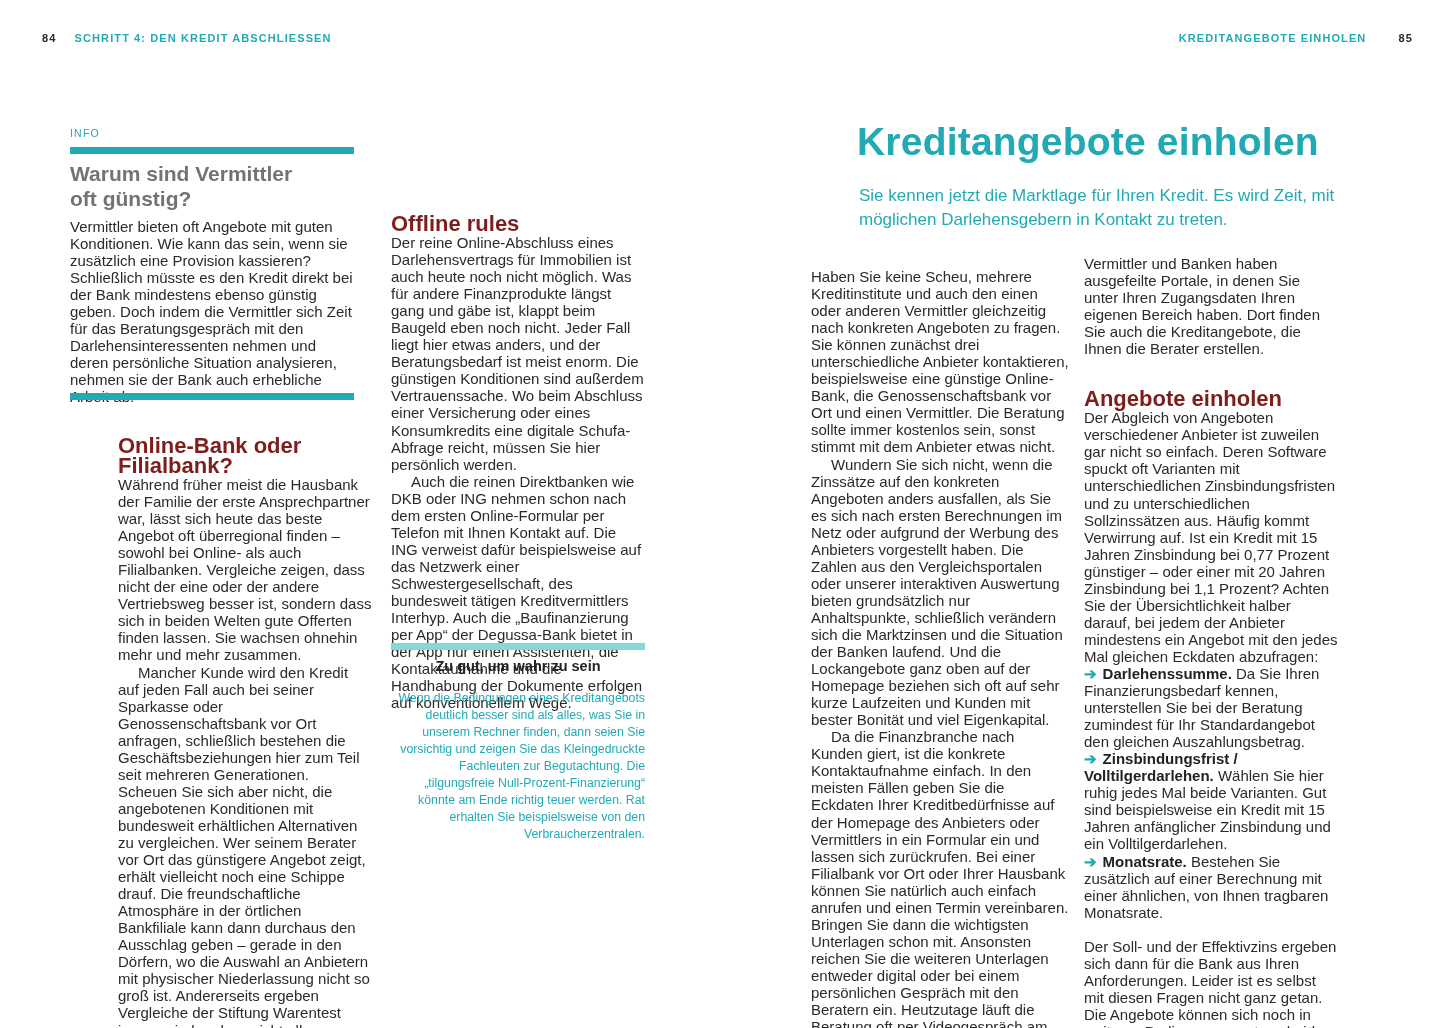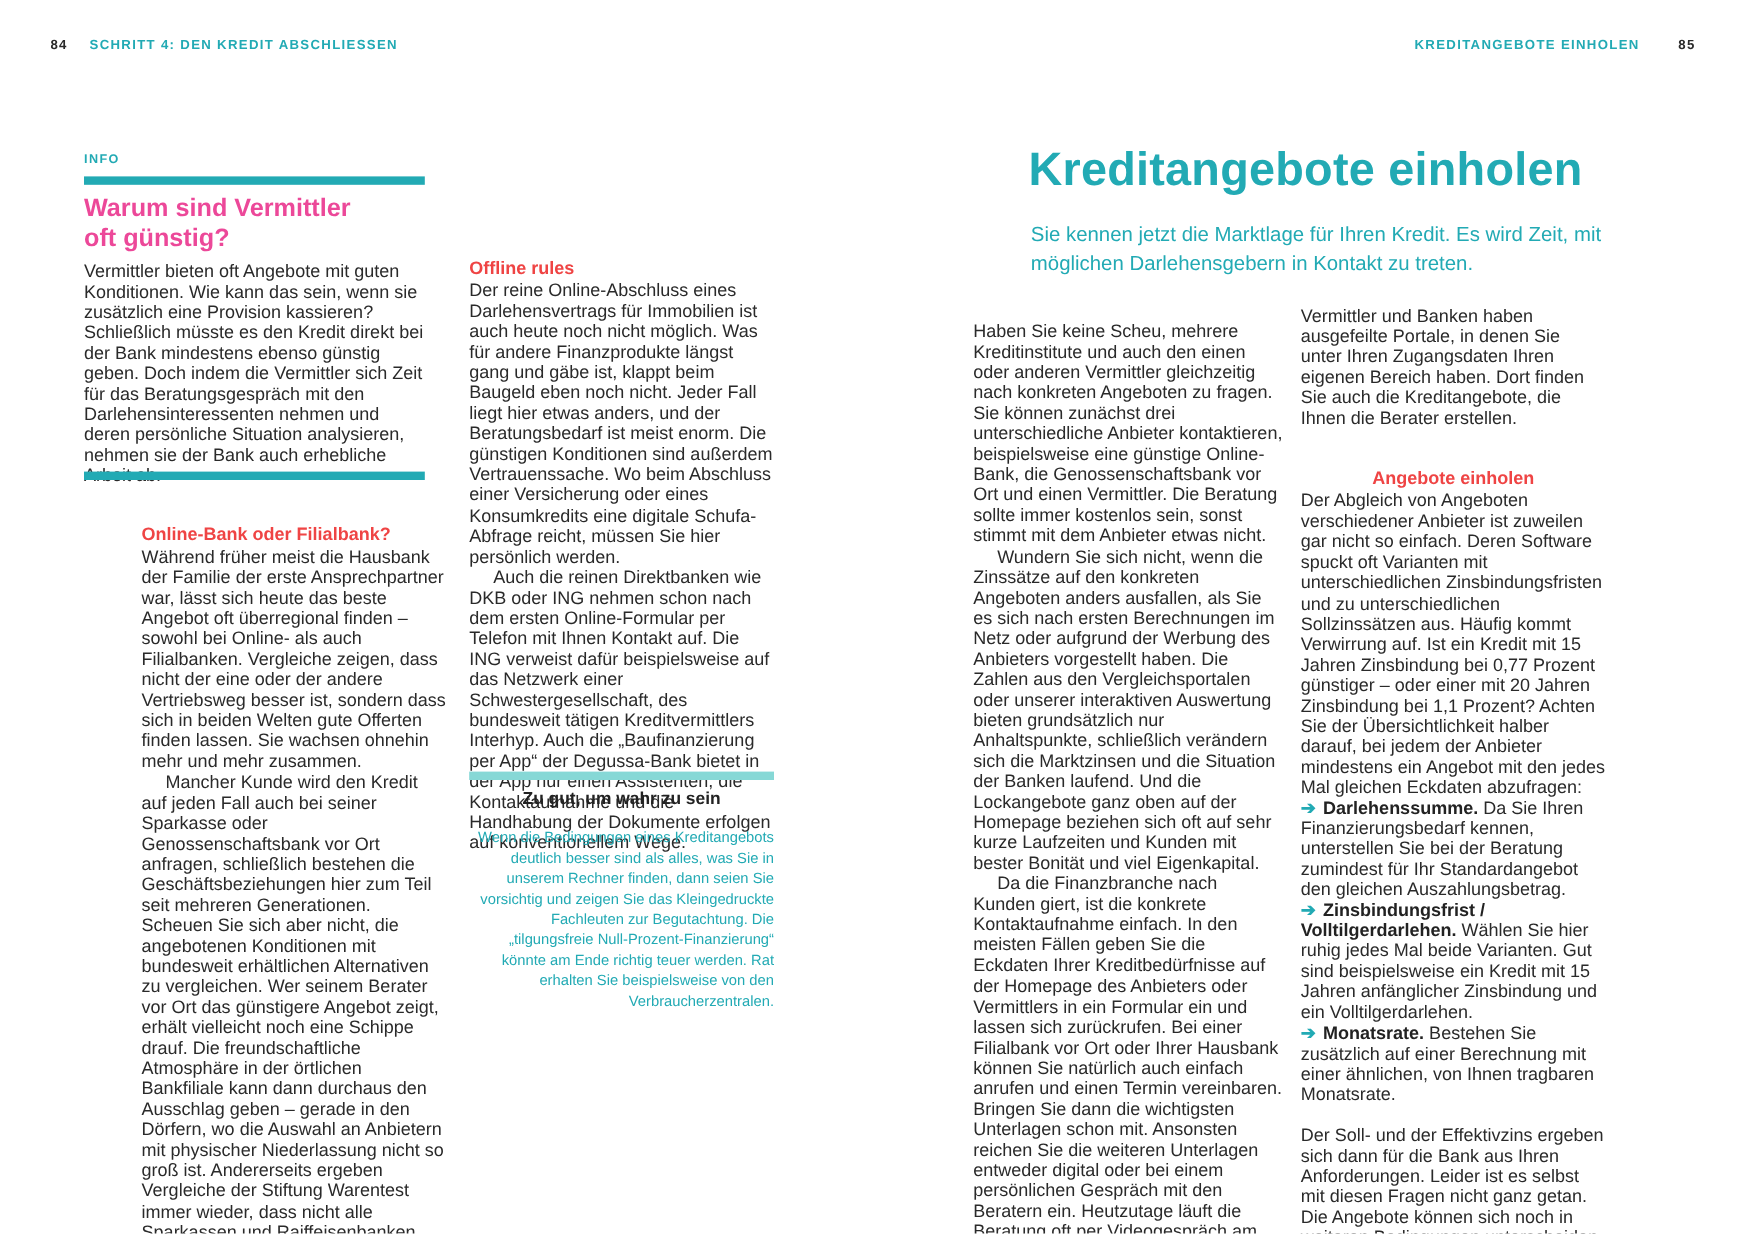--- a/index.html
+++ b/index.html
@@ -5,25 +5,25 @@
   html, body { margin: 0; padding: 0; background: #ffffff; }
   body { width: 1455px; height: 1028px; position: relative; overflow: hidden;
          font-family: "Liberation Sans", sans-serif; color: #2a2a2a; }
   .abs { position: absolute; }
   .runhead { top: 32px; font-size: 11px; font-weight: bold; letter-spacing: 1.1px; }
   .pnum { color: #2a2a2a; }
   .rtitle { color: #22aab4; }
   .body-text { font-size: 15px; line-height: 17.05px; color: #2a2a2a; margin: 0; }
   .body-text p { margin: 0; }
   .indent { text-indent: 20px; }
-  .teal-h { color: #ef4444; font-weight: bold; font-size: 15px; line-height: 20px; margin: 0; }
+  .teal-h { color: #7f1d1d; font-weight: bold; font-size: 22px; line-height: 20px; margin: 0; }
   .bar { background: #22aab4; height: 7px; }
   .bar-light { background: #86d8d6; height: 7px; }
-  .info-label { color: #22aab4; font-weight: bold; font-size: 10.5px; letter-spacing: 1.2px; }
-  .info-title { font-weight: bold; font-size: 21px; line-height: 24.5px; color: #ec4899; margin: 0; }
+  .info-label { color: #22aab4; font-weight: normal; font-size: 10.5px; letter-spacing: 1.2px; }
+  .info-title { font-weight: bold; font-size: 21px; line-height: 24.5px; color: #737373; margin: 0; }
   .box-title { font-weight: bold; font-size: 14.5px; color: #222; margin: 0; text-align: center; }
   .teal-text { color: #22aab4; font-size: 12.3px; line-height: 17.05px; margin: 0; }
   .main-title { color: #22aab4; font-weight: bold; font-size: 39px; line-height: 44px; margin: 0; letter-spacing: 0.2px; }
   .lead { color: #22aab4; font-size: 17px; line-height: 24px; margin: 0; }
   .bullet b { color: #222; }
   .arrow { color: #22aab4; font-weight: bold; margin-right: 6px; }
 </style>
 </head>
 <body>
 
@@ -74,21 +74,21 @@
 <p class="abs lead" style="left:859px; top:184px; width:490px;">Sie kennen jetzt die Marktlage für Ihren Kredit. Es wird Zeit, mit möglichen Darlehensgebern in Kontakt zu treten.</p>
 
 <div class="abs body-text" style="left:811px; top:268px; width:258px;">
   <p>Haben Sie keine Scheu, mehrere Kreditinstitute und auch den einen oder anderen Vermittler gleichzeitig nach konkreten Angeboten zu fragen. Sie können zunächst drei unterschiedliche Anbieter kontaktieren, beispielsweise eine günstige Online-Bank, die Genossenschaftsbank vor Ort und einen Vermittler. Die Beratung sollte immer kostenlos sein, sonst stimmt mit dem Anbieter etwas nicht.</p>
   <p class="indent">Wundern Sie sich nicht, wenn die Zinssätze auf den konkreten Angeboten anders ausfallen, als Sie es sich nach ersten Berechnungen im Netz oder aufgrund der Werbung des Anbieters vorgestellt haben. Die Zahlen aus den Vergleichsportalen oder unserer interaktiven Auswertung bieten grundsätzlich nur Anhaltspunkte, schließlich verändern sich die Marktzinsen und die Situation der Banken laufend. Und die Lockangebote ganz oben auf der Homepage beziehen sich oft auf sehr kurze Laufzeiten und Kunden mit bester Bonität und viel Eigenkapital.</p>
   <p class="indent">Da die Finanzbranche nach Kunden giert, ist die konkrete Kontaktaufnahme einfach. In den meisten Fällen geben Sie die Eckdaten Ihrer Kreditbedürfnisse auf der Homepage des Anbieters oder Vermittlers in ein Formular ein und lassen sich zurückrufen. Bei einer Filialbank vor Ort oder Ihrer Hausbank können Sie natürlich auch einfach anrufen und einen Termin vereinbaren. Bringen Sie dann die wichtigsten Unterlagen schon mit. Ansonsten reichen Sie die weiteren Unterlagen entweder digital oder bei einem persönlichen Gespräch mit den Beratern ein. Heutzutage läuft die Beratung oft per Videogespräch am PC oder Handy. Unterlagen, die nicht ohnehin schon digital vorhanden sind, scannen Sie dann und laden sie hoch. Viele</p>
 </div>
 
 <div class="abs" style="left:1084px; top:255px; width:254px;">
   <p class="body-text">Vermittler und Banken haben ausgefeilte Portale, in denen Sie unter Ihren Zugangsdaten Ihren eigenen Bereich haben. Dort finden Sie auch die Kreditangebote, die Ihnen die Berater erstellen.</p>
-  <h3 class="teal-h" style="margin-top:32px;text-align:center;">Angebote einholen</h3>
+  <h3 class="teal-h" style="margin-top:32px;">Angebote einholen</h3>
   <p class="body-text">Der Abgleich von Angeboten verschiedener Anbieter ist zuweilen gar nicht so einfach. Deren Software spuckt oft Varianten mit unterschiedlichen Zinsbindungsfristen und zu unterschiedlichen Sollzinssätzen aus. Häufig kommt Verwirrung auf. Ist ein Kredit mit 15 Jahren Zinsbindung bei 0,77 Prozent günstiger – oder einer mit 20 Jahren Zinsbindung bei 1,1 Prozent? Achten Sie der Übersichtlichkeit halber darauf, bei jedem der Anbieter mindestens ein Angebot mit den jedes Mal gleichen Eckdaten abzufragen:</p>
   <div class="body-text">
     <p class="bullet"><span class="arrow">➔</span><b>Darlehenssumme.</b><span> Da Sie Ihren Finanzierungsbedarf kennen, unterstellen Sie bei der Beratung zumindest für Ihr Standardangebot den gleichen Auszahlungsbetrag.</span></p>
     <p class="bullet"><span class="arrow">➔</span><b>Zinsbindungsfrist / Volltilgerdarlehen.</b><span> Wählen Sie hier ruhig jedes Mal beide Varianten. Gut sind beispielsweise ein Kredit mit 15 Jahren anfänglicher Zinsbindung und ein Volltilgerdarlehen.</span></p>
     <p class="bullet"><span class="arrow">➔</span><b>Monatsrate.</b><span> Bestehen Sie zusätzlich auf einer Berechnung mit einer ähnlichen, von Ihnen tragbaren Monatsrate.</span></p>
   </div>
   <p class="body-text" style="margin-top:17px;">Der Soll- und der Effektivzins ergeben sich dann für die Bank aus Ihren Anforderungen. Leider ist es selbst mit diesen Fragen nicht ganz getan. Die Angebote können sich noch in weiteren Bedingungen unterscheiden. Hier geht es vor allem um Flexibilität – und die kann Gold wert sein, wenn sich Ihre Le-</p>
 </div>
 
 </body></html>

